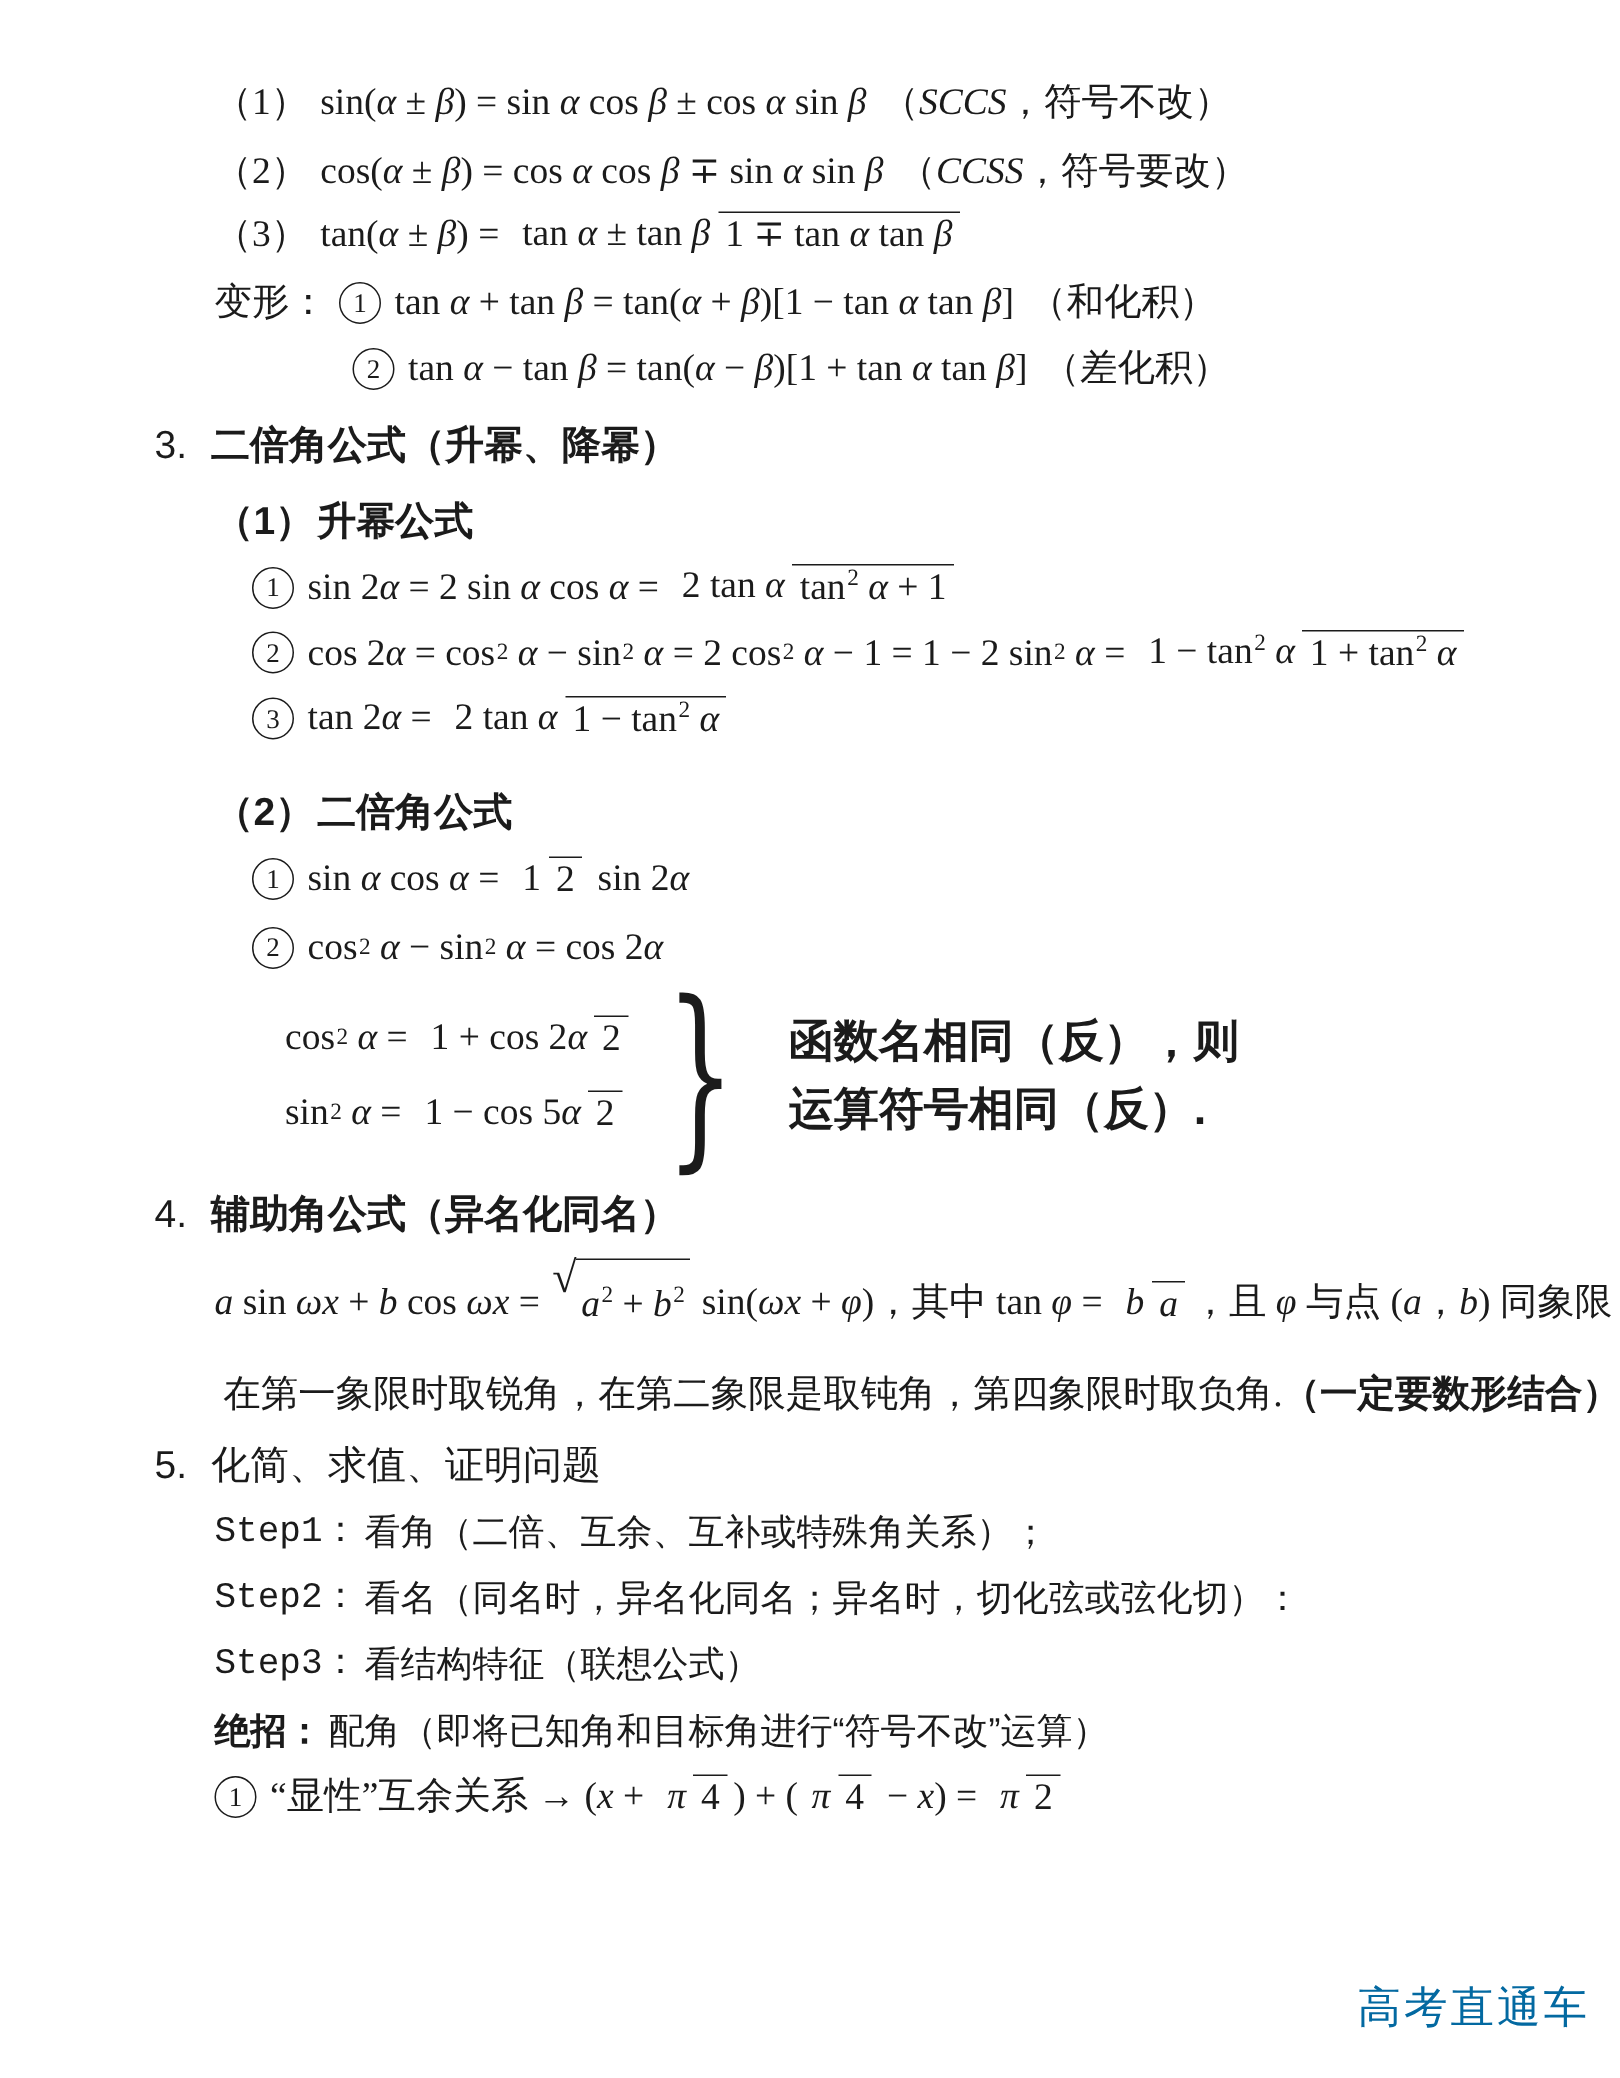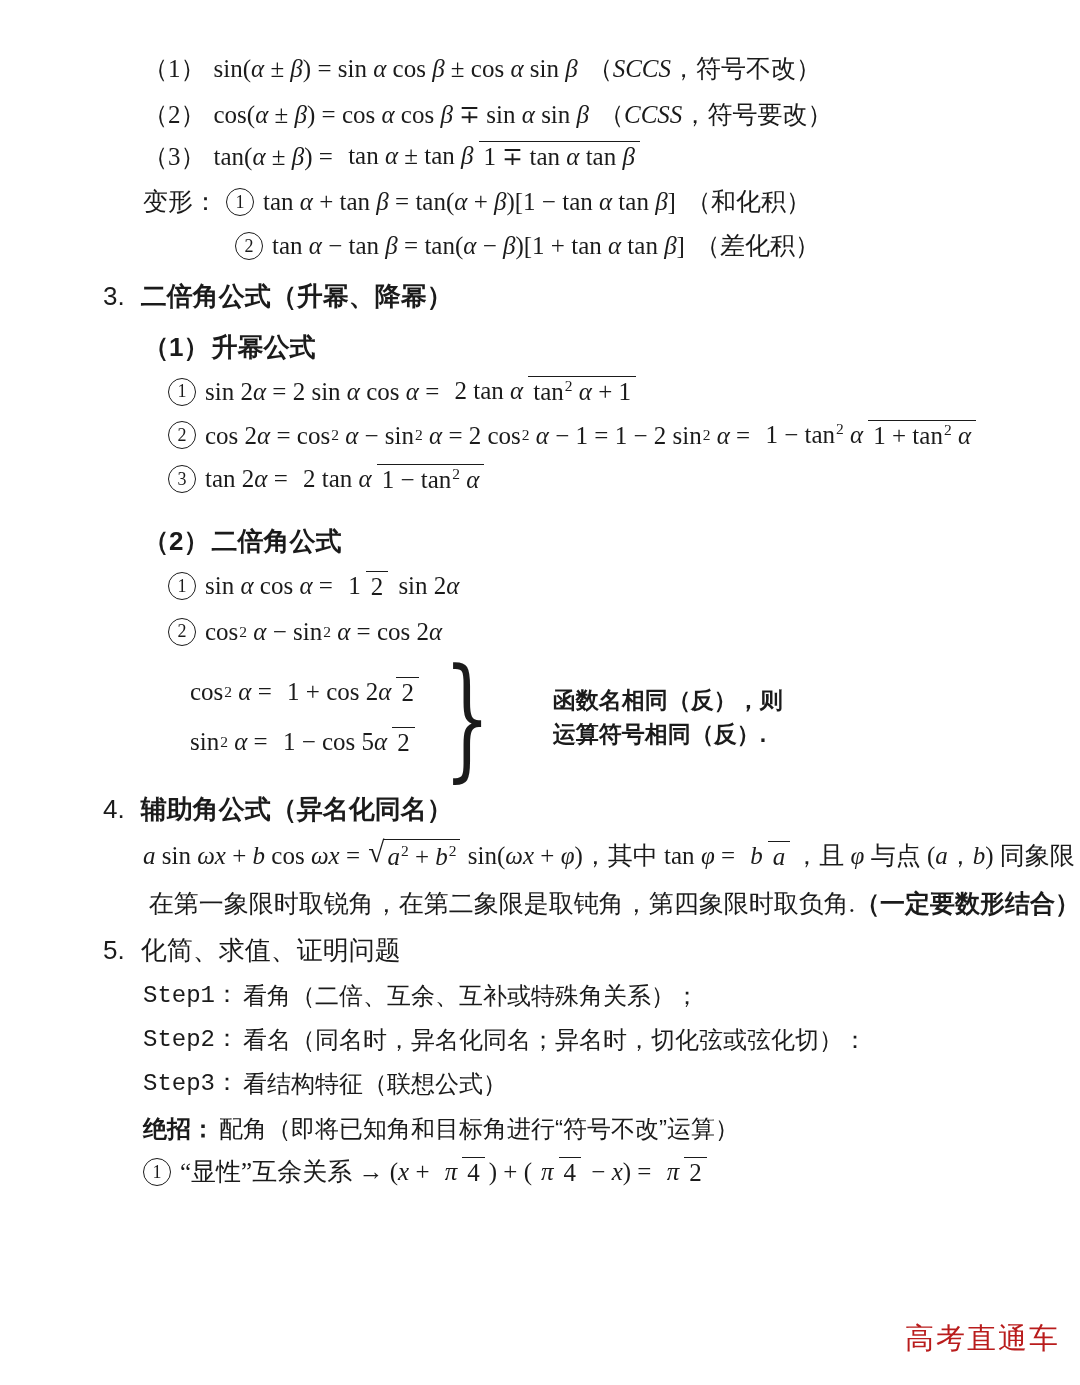--- a/index.html
+++ b/index.html
@@ -28,52 +28,52 @@
   .frac .num, .frac .den { padding:0 5px; line-height:1.18; display:block; white-space:pre; }
   .frac .den { border-top:1.6px solid #1b1b1b; }
   .cnum {
     display:inline-flex; align-items:center; justify-content:center; flex:none;
     width:28px; height:28px; border:1.8px solid #1b1b1b; border-radius:50%;
     font-size:18px; font-style:normal; margin-right:9px;
     font-family:"Liberation Serif",serif;
   }
   .sqrt { display:inline-flex; align-items:flex-start; margin:0 2px; }
   .radical { font-size:1.18em; line-height:1.05; transform:translateY(-2px); }
-  .radicand { border-top:1.6px solid #1b1b1b; padding:0 3px; white-space:pre; }
+  .radicand { border-top:1.6px solid #1b1b1b; padding:13px 3px; white-space:pre; }
   .lbl { margin-right:8px; }
   .note { margin-left:10px; }
   
   .cn { font-family:"Liberation Serif","DejaVu Serif",serif; font-size:25px; line-height:1.4;justify-content:flex-end; }
   
   .sec-num { font-family:"Liberation Sans","DejaVu Sans",sans-serif; font-size:26px; margin-right:16px; }
   .sec-title { font-family:"Liberation Sans","DejaVu Sans",sans-serif; font-size:26px; font-weight:700; }
   .sec-title.normal { font-weight:400; }
   .subhead { font-family:"Liberation Sans","DejaVu Sans",sans-serif; font-size:26px; font-weight:700; }
   .subhead .sub-label { margin-right:2px; }
   
   .pair-left { display:flex; flex-direction:column; gap:16px; }
   .bigbrace {
     font-family:"DejaVu Serif",serif; font-size:132px; font-weight:400;
     line-height:0.92; transform:scaleX(0.55); margin-left:2px; color:#1b1b1b;
     flex:none; user-select:none;
   }
   .brace-note {
-    margin-left:44px;
+    margin-left:17px;
     font-family:"Liberation Sans","DejaVu Sans",sans-serif;
-    font-size:23px; font-weight:700; line-height:1.5;
+    font-size:30px; font-weight:700; line-height:1.5;
   }
   
   .step { font-family:"Liberation Sans","DejaVu Sans",sans-serif; font-size:24px; line-height:1.35; }
   .step-label { font-family:"Liberation Mono","DejaVu Sans Mono",monospace; margin-right:4px; }
   .jz-label { font-weight:700; margin-right:4px; }
   .bold-note { font-family:"Liberation Sans","DejaVu Sans",sans-serif; font-weight:700; }
   .watermark {
     position:absolute; right:20px; bottom:26px;
     font-family:"Liberation Sans","DejaVu Sans",sans-serif;
-    font-size:29px; color:#b91c1c; letter-spacing:2px;
+    font-size:29px; color:#0369a1; letter-spacing:2px;
   }
 </style>
 </head>
 <body>
 
 <div class="page">
 
   <div class="row indent-a">
     <span class="math lbl">（1）</span>
     <span class="math"><span class="mr">sin(</span><span class="mi">α</span><span class="mr"> ± </span><span class="mi">β</span><span class="mr">) = sin </span><span class="mi">α</span><span class="mr"> cos </span><span class="mi">β</span><span class="mr"> ± cos </span><span class="mi">α</span><span class="mr"> sin </span><span class="mi">β</span></span>

